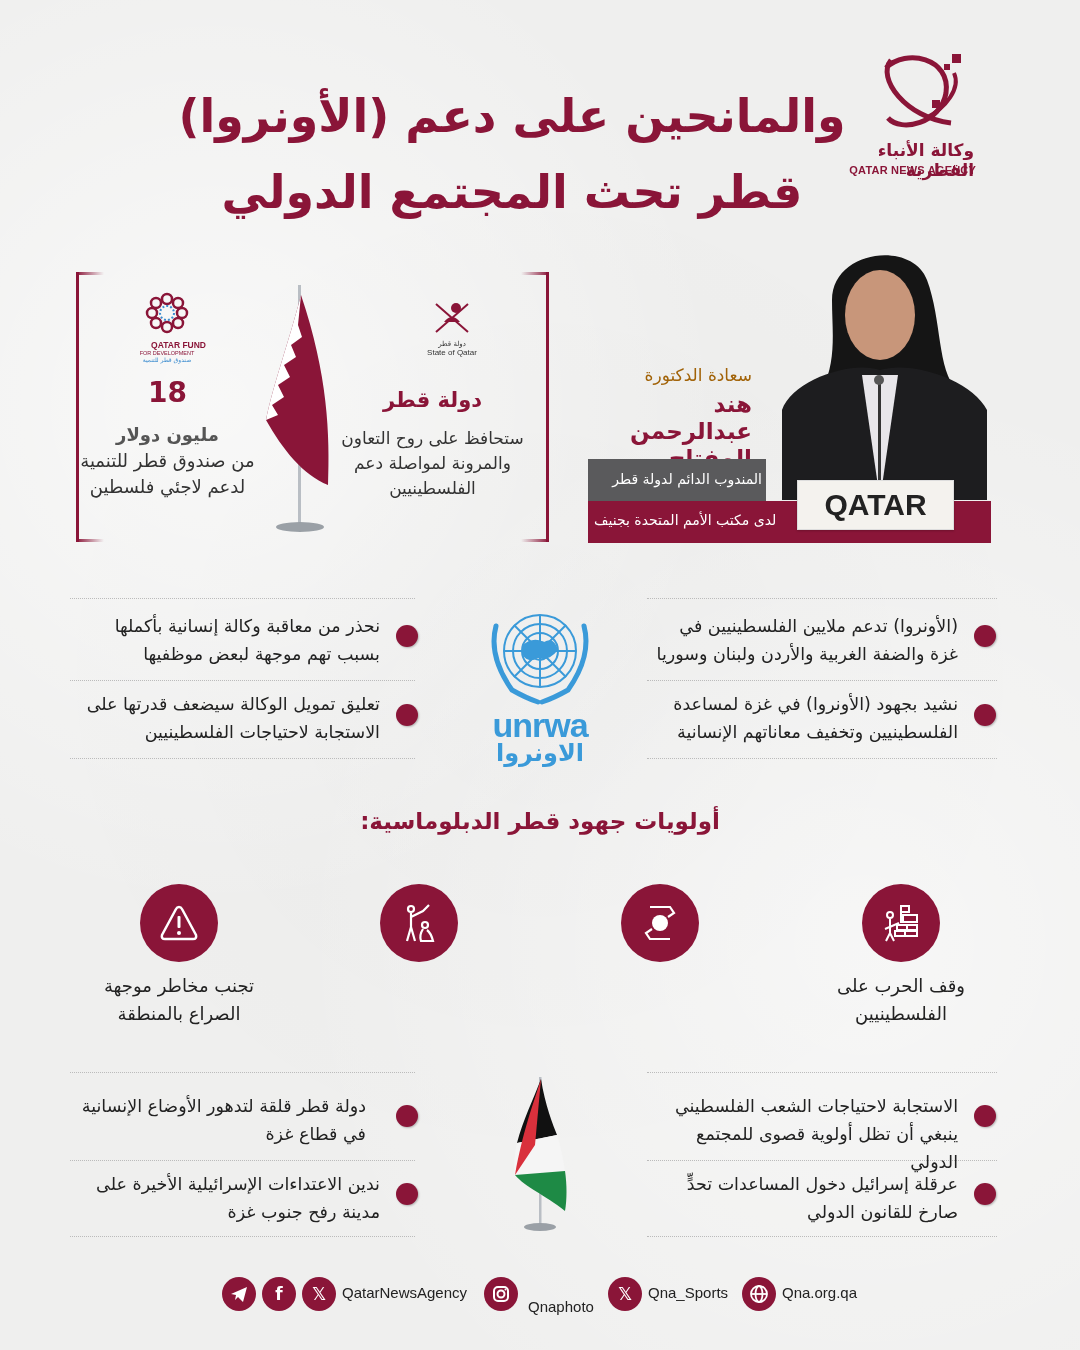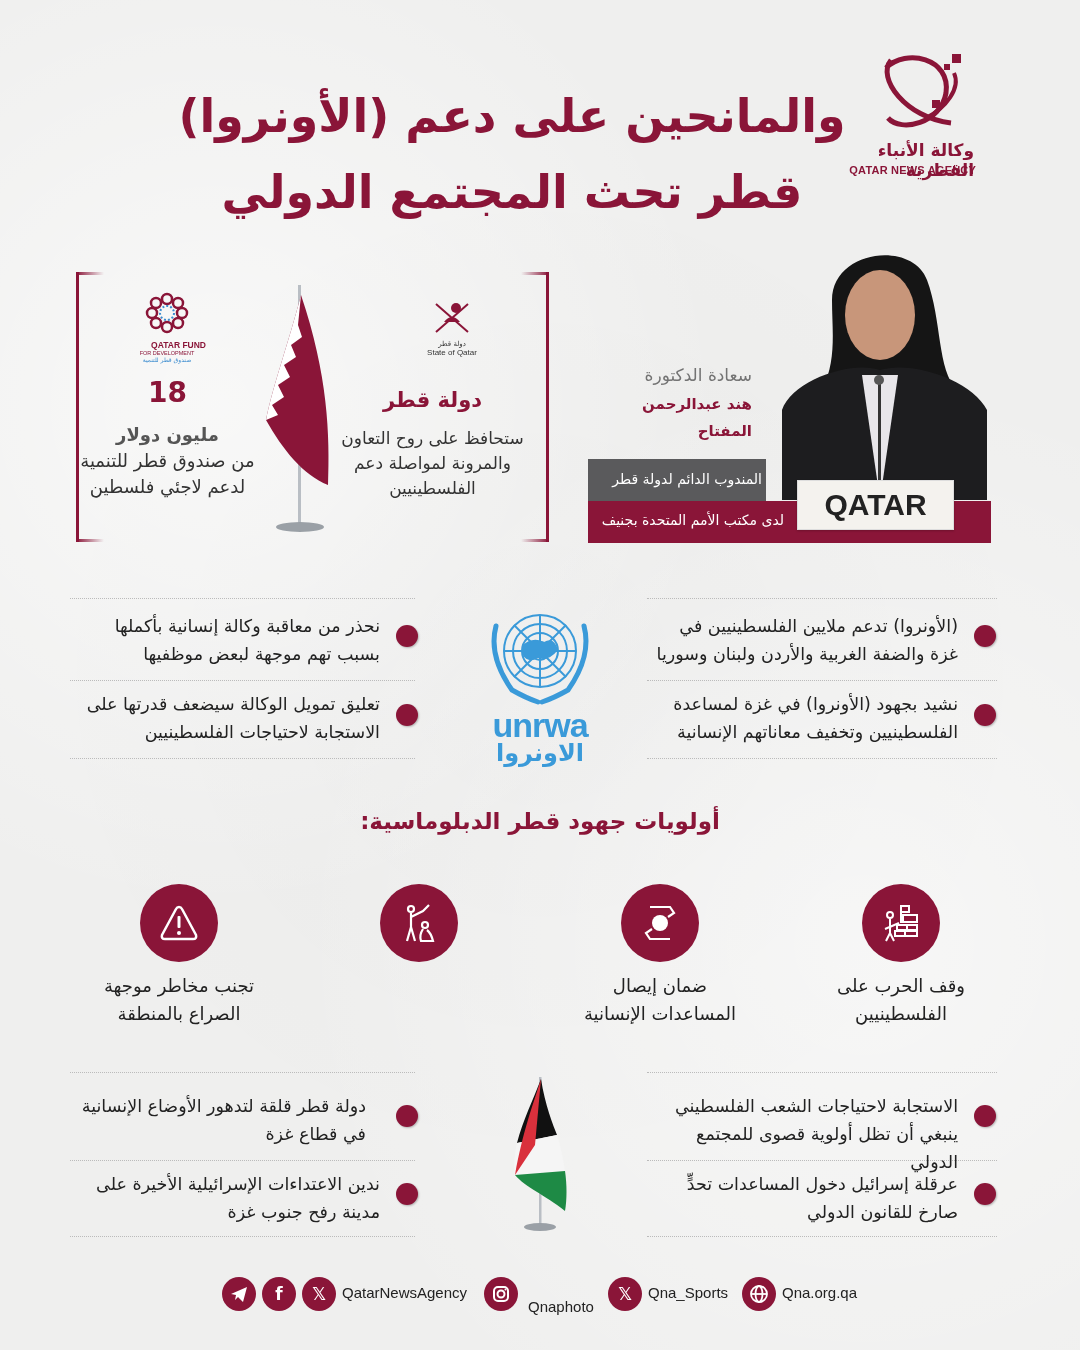--- a/index.html
+++ b/index.html
@@ -50,26 +50,26 @@
   .state-logo { position: absolute; left: 418px; top: 300px; width: 68px; text-align: center; }
   .state-ar { font-size: 7px; direction: rtl; color: #333; }
   .state-en { font-family: "Liberation Sans", sans-serif; font-size: 8px; color: #333; }
   .state-title { position: absolute; left: 340px; top: 388px; width: 185px; text-align: center; direction: rtl; font-size: 21px; font-weight: bold; color: #8a1538; }
   .state-text { position: absolute; left: 340px; top: 426px; width: 185px; text-align: center; direction: rtl; font-size: 17px; line-height: 25px; color: #333; }
 
   .flag-qatar { position: absolute; left: 258px; top: 285px; width: 90px; height: 250px; }
 
   
   .person { position: absolute; left: 762px; top: 240px; width: 230px; height: 260px; }
-  .person-caption-1 { position: absolute; left: 600px; top: 365px; width: 152px; text-align: right; direction: rtl; font-size: 17px; color: #737373; }
-  .person-caption-2 { position: absolute; left: 600px; top: 391px; width: 152px; text-align: right; direction: rtl; font-size: 15px; font-weight: bold; color: #8a1538; line-height: 27px; }
+  .person-caption-1 { position: absolute; left: 600px; top: 365px; width: 152px; text-align: right; direction: rtl; font-size: 17px; color: #a16207; }
+  .person-caption-2 { position: absolute; left: 600px; top: 391px; width: 152px; text-align: right; direction: rtl; font-size: 23px; font-weight: bold; color: #8a1538; line-height: 27px; }
   .title-bar-gray { position: absolute; left: 588px; top: 459px; width: 178px; height: 43px; background: #5a5a5c; }
   .title-bar-gray span { position: absolute; right: 4px; top: 12px; font-size: 14px; color: #fff; direction: rtl; }
   .title-bar-red { position: absolute; left: 588px; top: 501px; width: 403px; height: 42px; background: #8a1538; }
-  .title-bar-red span { position: absolute; left: 6px; top: 11px; width: 190px; font-size: 14px; color: #fff; direction: rtl; text-align: right; }
+  .title-bar-red span { position: absolute; left: 6px; top: 11px; width: 190px; font-size: 14px; color: #fff; direction: rtl; text-align: left; }
   .nameplate { position: absolute; left: 797px; top: 480px; width: 157px; height: 50px; background: #f4f2ee; border: 1px solid #ddd; box-shadow: 0 1px 2px rgba(0,0,0,0.2); text-align: center; }
   .nameplate span { font-family: "Liberation Sans", sans-serif; font-weight: bold; font-size: 30px; color: #222; line-height: 48px; }
 
   
   .dotted { position: absolute; height: 0; border-top: 1px dotted #bbb; }
   .bullet { position: absolute; width: 22px; height: 22px; border-radius: 50%; background: #8a1538; box-shadow: 1px 1px 2px rgba(0,0,0,0.25); }
   .btext { position: absolute; direction: rtl; text-align: right; font-size: 17.5px; line-height: 28px; color: #222; }
 
   .unrwa { position: absolute; left: 482px; top: 606px; width: 116px; text-align: center; }
   .unrwa-en { font-family: "Liberation Sans", sans-serif; font-weight: bold; font-size: 34px; color: #3a9ad9; line-height: 30px; letter-spacing: -1px; }
@@ -250,24 +250,20 @@
 <div class="prio-item" style="left:560px;">
   <div class="prio-circle">
     <svg width="40" height="40" viewBox="0 0 40 40">
       <g fill="none" stroke="#fff" stroke-width="2.2">
         <path d="M10 4 L30 4 L34 10 L28 14"></path>
         <path d="M30 36 L10 36 L6 30 L12 26"></path>
       </g>
       <circle cx="20" cy="20" r="8" fill="#fff"></circle>
     </svg>
   </div>
-  <div class="prio-label">
-    <div>ضمان إيصال</div>
-    <div>المساعدات الإنسانية</div>
-  </div>
 </div>
 
 <div class="prio-item" style="left:319px;">
   <div class="prio-circle">
     <svg width="40" height="40" viewBox="0 0 40 40">
       <g fill="none" stroke="#fff" stroke-width="2.2">
         <circle cx="12" cy="6" r="3"></circle>
           <path d="M12 10 L12 24 L8 38 M12 24 L16 38 M12 14 L24 8 L30 2"></path>
         <circle cx="26" cy="22" r="3"></circle>
           <path d="M24 26 Q20 32 22 38 L34 38 Q32 30 28 27"></path>

